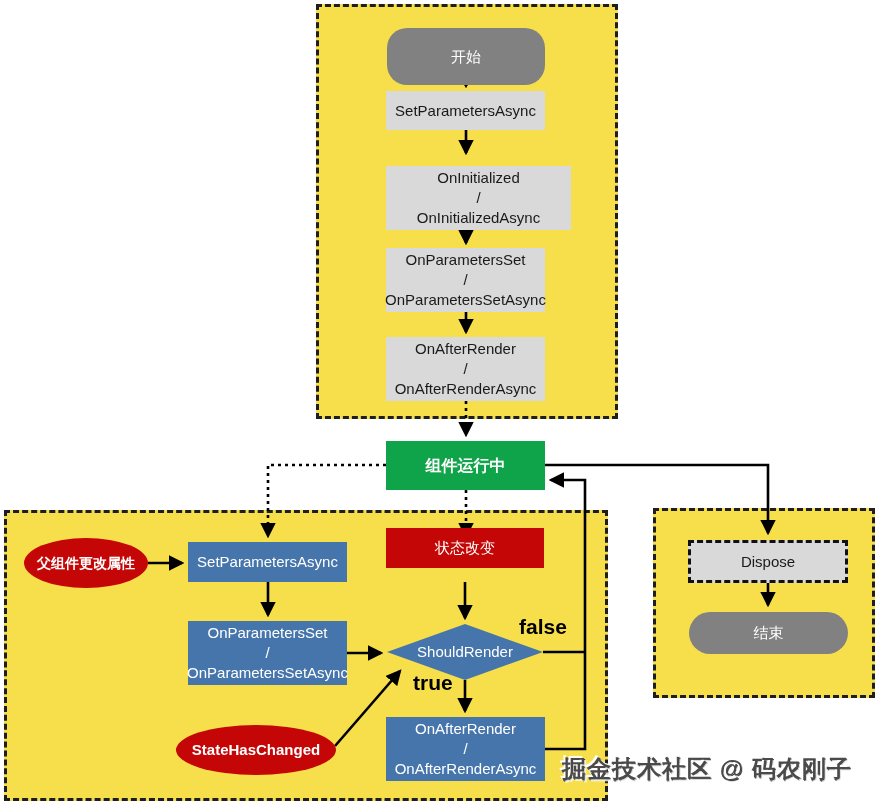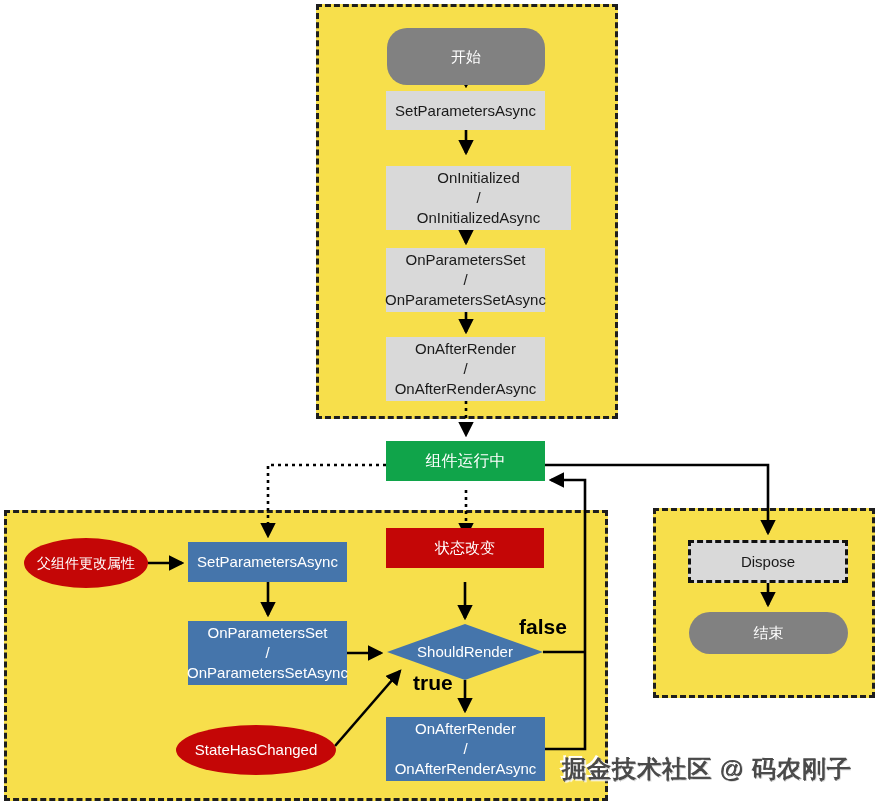--- a/index.html
+++ b/index.html
@@ -28,28 +28,28 @@
 
   
   .node{position:absolute;z-index:10;display:flex;align-items:center;justify-content:center;
         text-align:center;font-size:15px;color:#1A1A1A;line-height:20px;}
   .node .lines span{display:block;}
   .terminal{background:var(--gray-pill);color:#FFFFFF;border-radius:20px;}
   .gbox{background:var(--lightgray);}
   .bluebox{background:var(--blue);color:#FFFFFF;}
   .redbox{background:var(--red);color:#FFFFFF;}
   .greenbox{background:var(--green);color:#FFFFFF;font-size:16px;}
-  .ellipse{background:var(--red);color:#FFFFFF;border-radius:50%;}
+  .ellipse{background:var(--red);color:#FFFFFF;border-radius:50%;font-weight:bold;}
 
   .n-start{left:387px;top:28px;width:158px;height:57px;}
   .n-spa1{left:386px;top:91px;width:159px;height:39px;}
   .n-init{left:386px;top:158px;width:185px;height:64px;margin-top:8px;}
   .n-params1{left:386px;top:248px;width:159px;height:64px;}
   .n-after1{left:386px;top:337px;width:159px;height:64px;}
-  .n-green{left:386px;top:441px;width:159px;height:40px;}
+  .n-green{left:386px;top:441px;width:159px;height:49px;font-weight:bold;}
   .n-parent{left:24px;top:538px;width:124px;height:50px;font-size:14px;}
   .n-spa2{left:188px;top:542px;width:159px;height:40px;}
   .n-state{left:386px;top:528px;width:158px;height:40px;}
   .n-params2{left:188px;top:621px;width:159px;height:64px;}
   .n-diamond{left:387px;top:624px;width:156px;height:56px;background:var(--blue);color:#FFFFFF;
              clip-path:polygon(50% 0,100% 50%,50% 100%,0 50%);}
   .n-shc{left:176px;top:725px;width:160px;height:50px;}
   .n-after2{left:386px;top:717px;width:159px;height:64px;}
   .n-dispose{left:688px;top:540px;width:160px;height:43px;border:3px dashed #111;}
   .n-end{left:689px;top:612px;width:159px;height:42px;border-radius:21px;}

